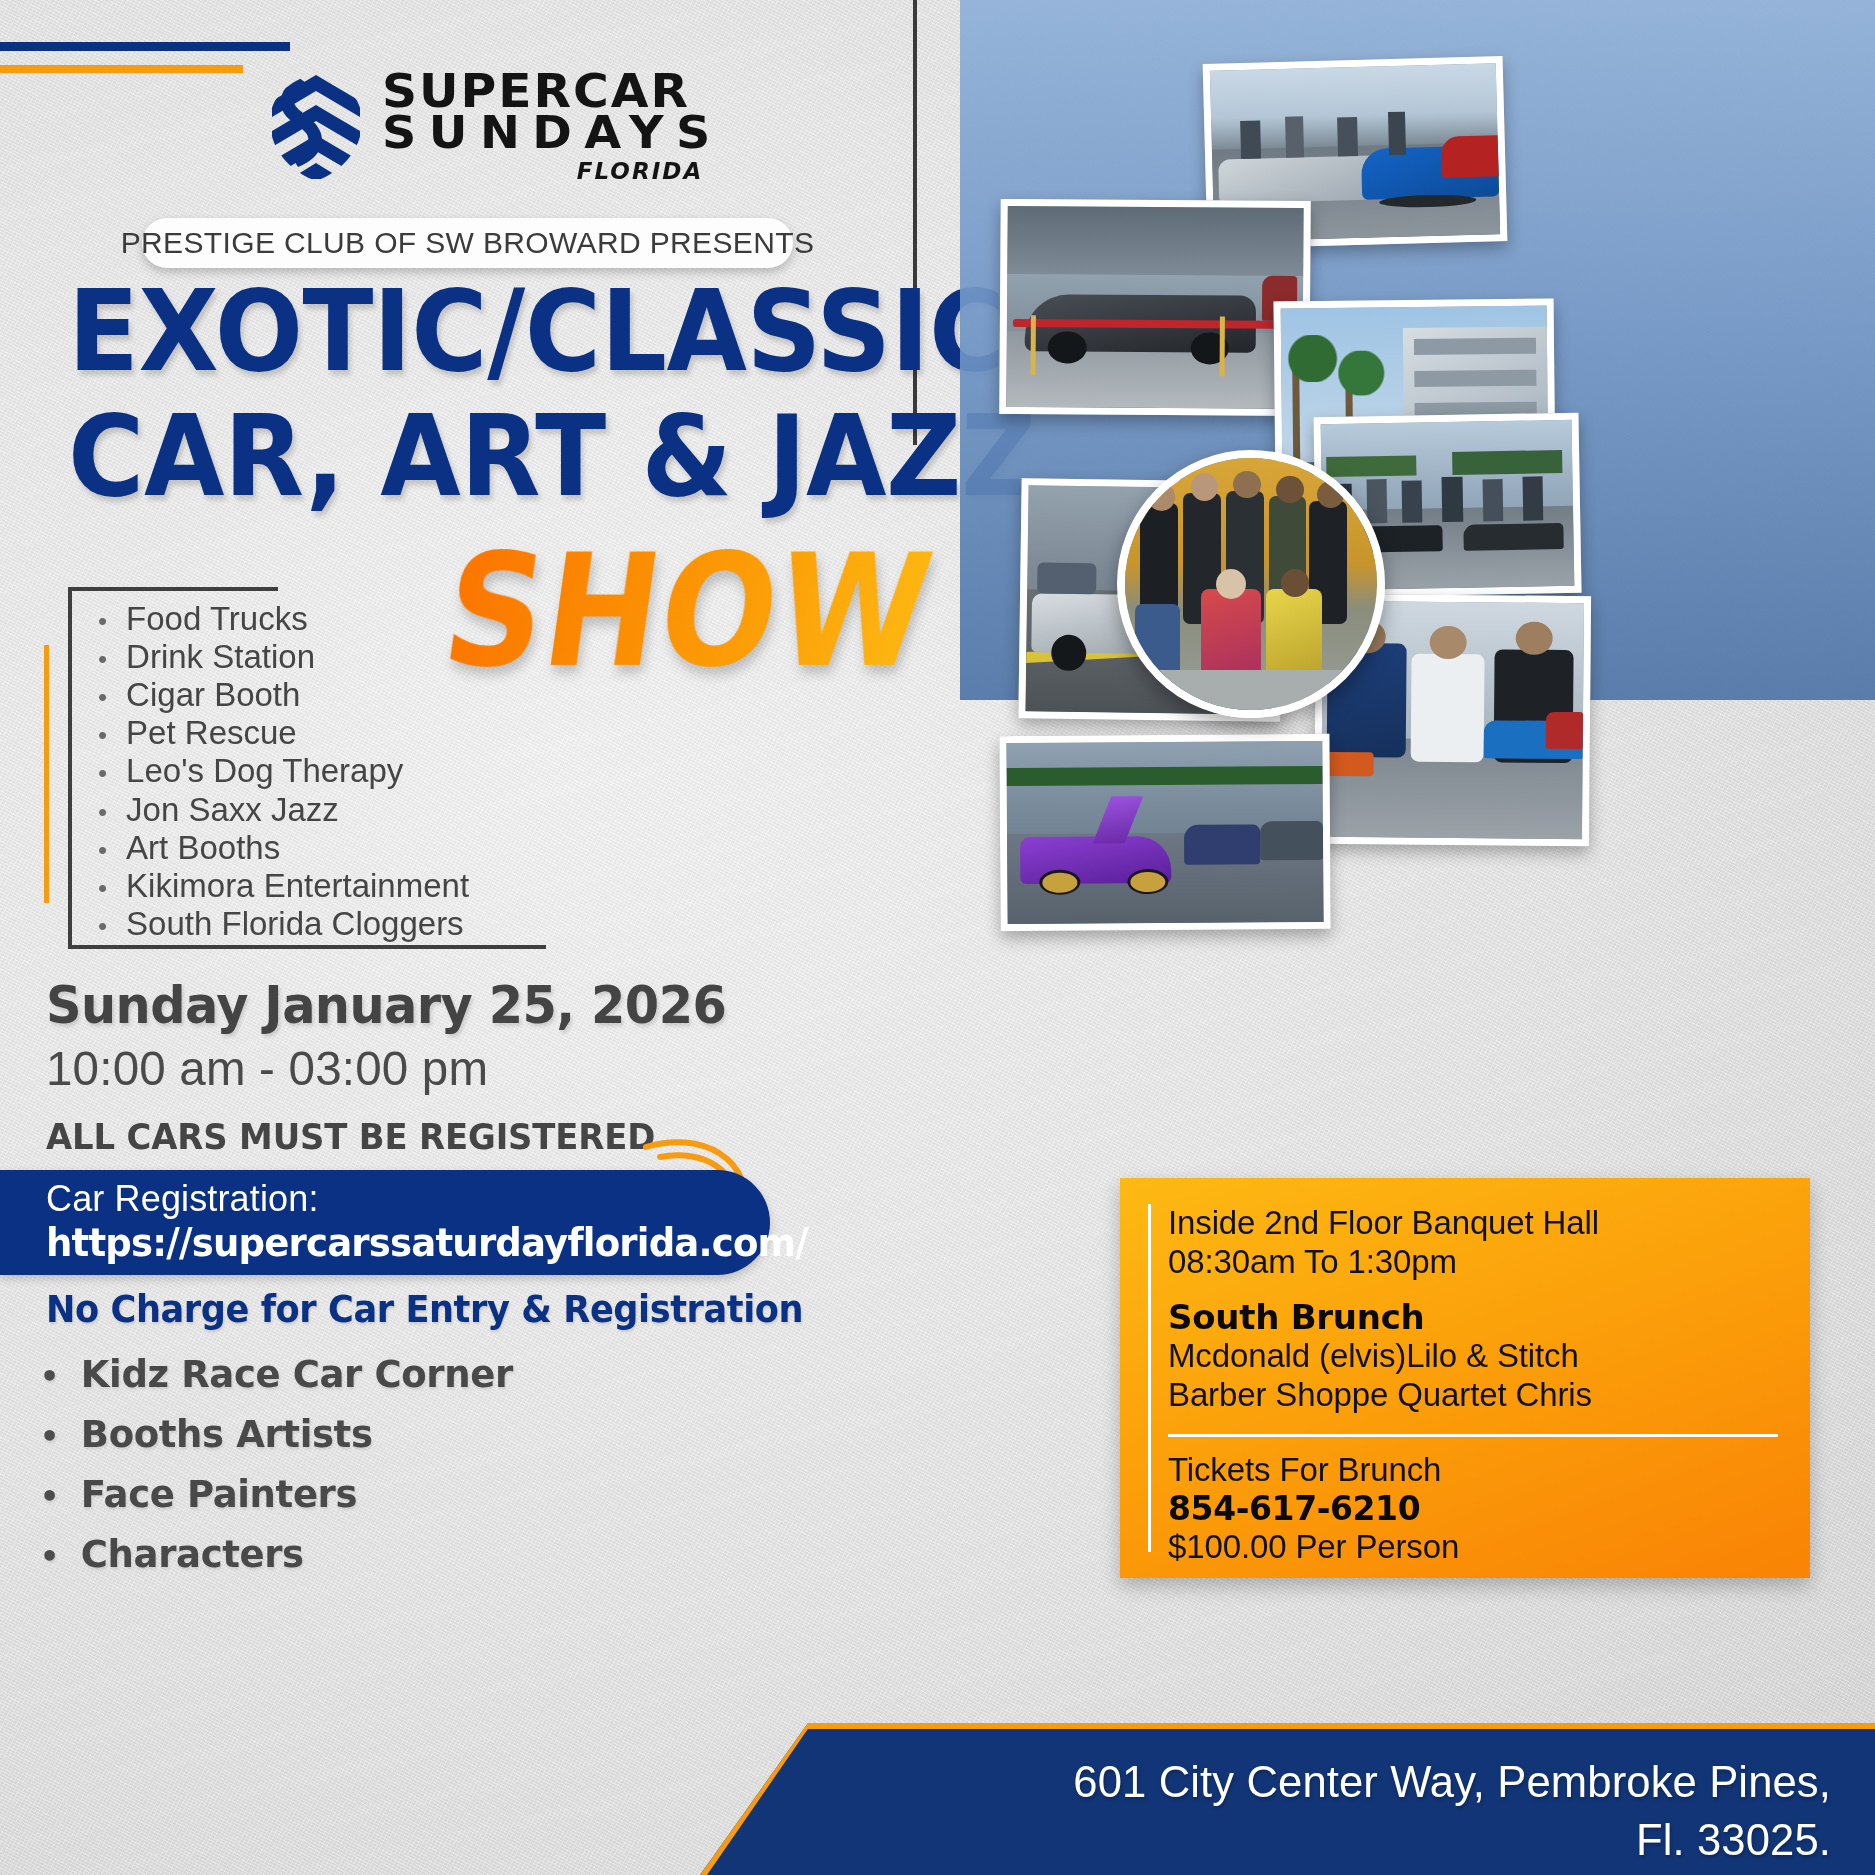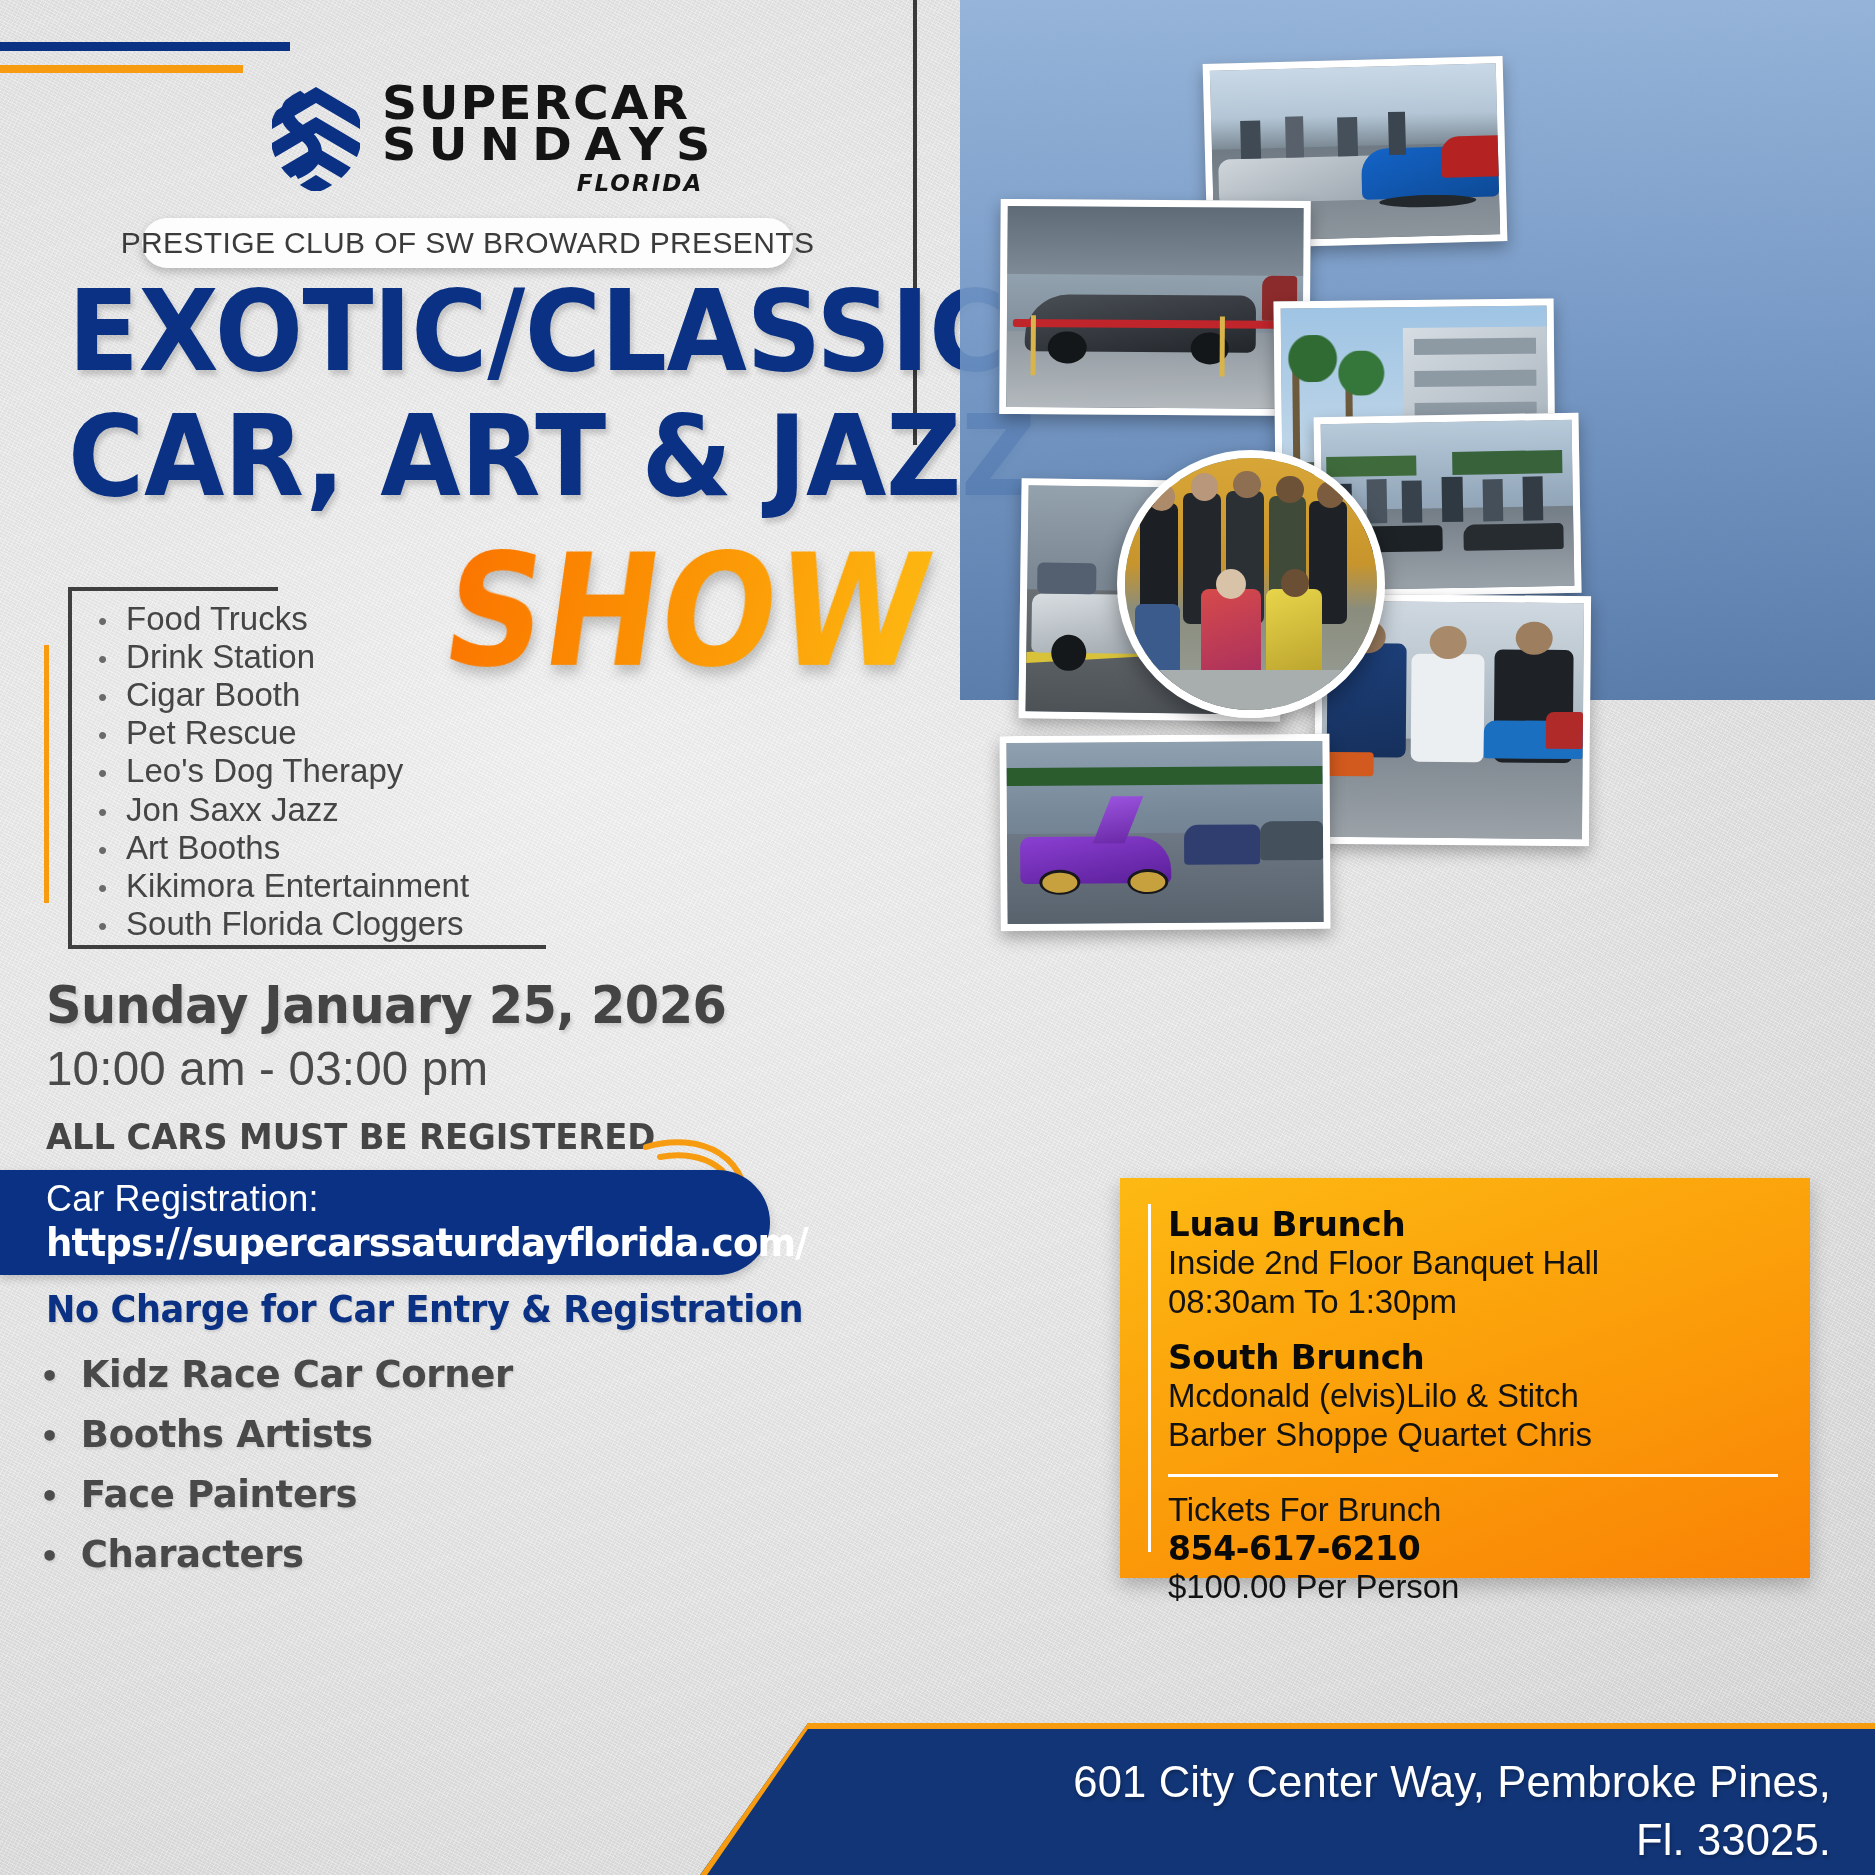--- a/index.html
+++ b/index.html
@@ -28,21 +28,21 @@
   .rule-blue{ position:absolute; left:0; top:42px; width:290px; height:9px; background:#0a3183; }
   .rule-orange{ position:absolute; left:0; top:65px; width:243px; height:8px; background:#f79c10; }
 
   
   .v-divider{ position:absolute; left:913px; top:0; width:4px; height:445px; background:#3a3a3a; }
 
   
   .left{ position:absolute; left:0; top:0; width:915px; height:1875px; }
 
   
-  .logo-row{ position:absolute; left:264px; top:82px; display:flex; align-items:center; gap:14px;text-align:center; }
+  .logo-row{ position:absolute; left:264px; top:70px; display:flex; align-items:center; gap:14px;text-align:center; }
   .logo-mark{ width:104px; height:112px; }
   .logo-words{ display:flex; flex-direction:column; align-items:flex-start; }
   .logo-l1, .logo-l2{
     font-family:"DejaVu Sans", sans-serif;
     font-weight:700; color:#141414; line-height:.92;
     letter-spacing:.04em; font-size:46px;
     transform:scaleX(1.06); transform-origin:left center;
   }
   .logo-l2{ letter-spacing:.26em; font-size:45px; }
   .logo-l3{
@@ -477,21 +477,20 @@
       <div style="position:absolute;left:56%;top:52%;width:22%;height:36%;background:linear-gradient(160deg,#e8d54a,#b9a12c);border-radius:8px;"></div>
       <div style="position:absolute;left:62%;top:44%;width:11%;height:11%;background:#6b4f34;border-radius:50%;"></div>
       <div style="position:absolute;left:4%;top:58%;width:18%;height:30%;background:#3a5b8c;border-radius:7px;"></div>
       <div style="position:absolute;left:9%;top:50%;width:10%;height:10%;background:#a5apx;border-radius:50%;"></div>
       <div style="position:absolute;left:0;top:84%;width:100%;height:16%;background:#a8aeae;"></div>
     </div>
   </div>
 
   <div class="brunch">
     <div class="vline"></div>
-    <div class="b-h">Luau Brunch</div>
     <div class="b-t">Inside 2nd Floor Banquet Hall</div>
     <div class="b-t">08:30am To 1:30pm</div>
     <div class="b-h" style="margin-top:16px;">South Brunch</div>
     <div class="b-t">Mcdonald (elvis)Lilo &amp; Stitch</div>
     <div class="b-t">Barber Shoppe Quartet Chris</div>
     <div class="b-hr"></div>
     <div class="b-t">Tickets For Brunch</div>
     <div class="b-bold">854-617-6210</div>
     <div class="b-t">$100.00 Per Person</div>
   </div>

